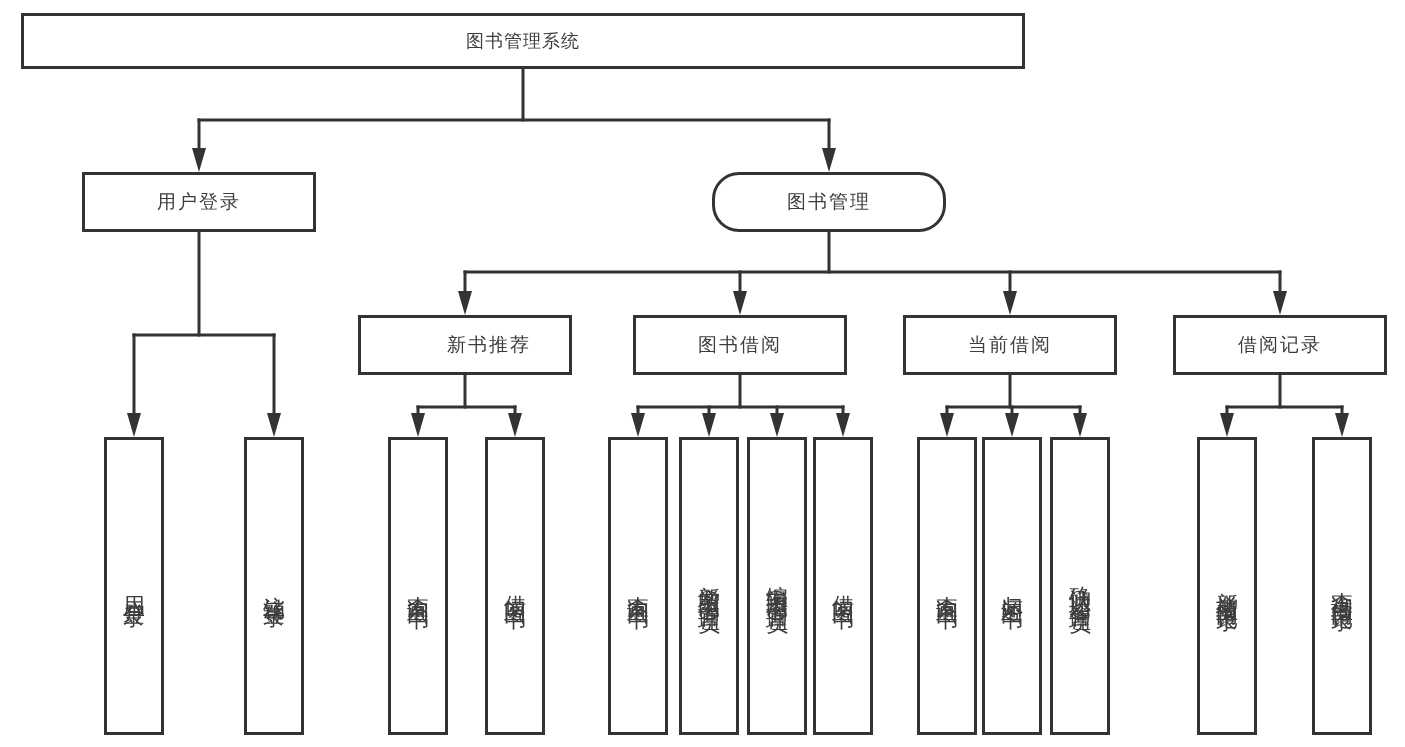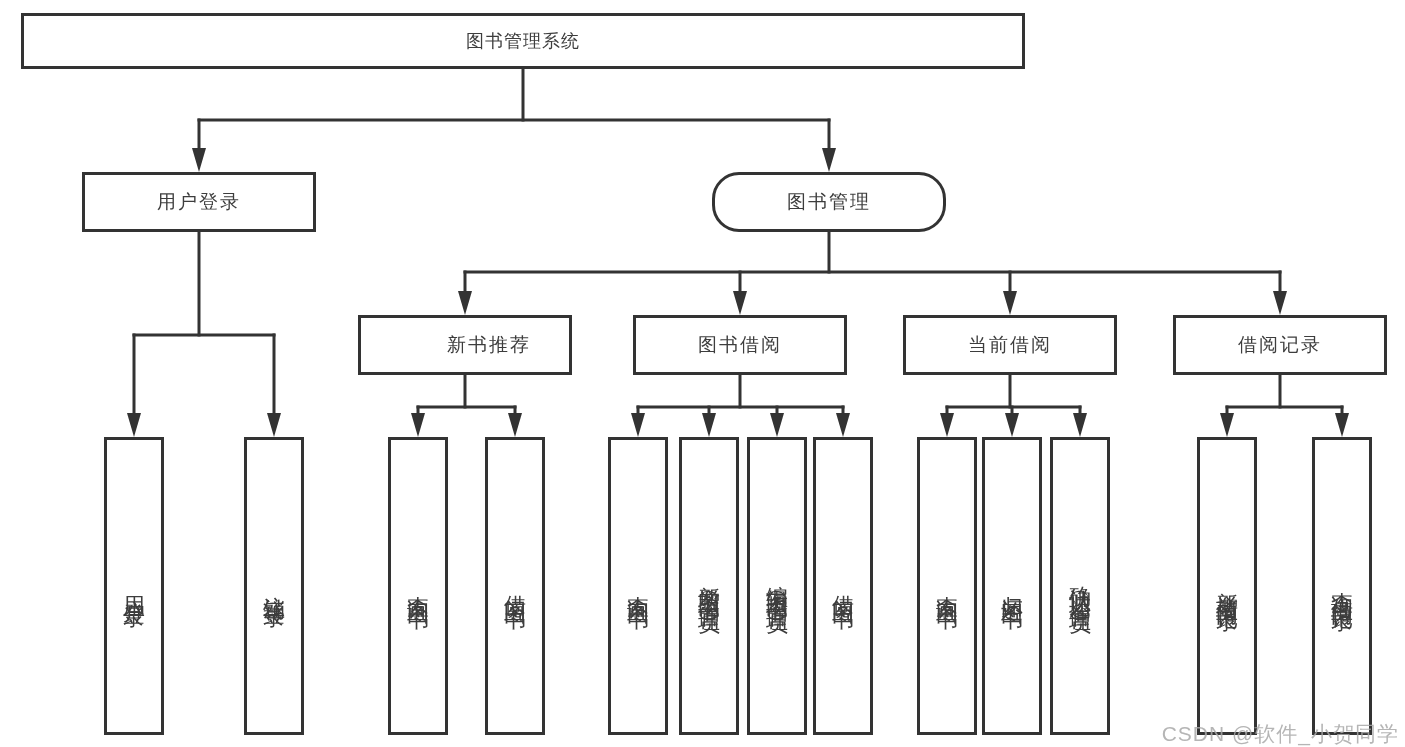--- a/index.html
+++ b/index.html
@@ -136,15 +136,14 @@
   <div class="node node-v" style="left:747px;top:437px;width:60px;height:298px;">编辑图书（管理员）</div>
   <div class="node node-v" style="left:813px;top:437px;width:60px;height:298px;">借阅图书</div>
 
   <div class="node node-v" style="left:917px;top:437px;width:60px;height:298px;">查询图书</div>
   <div class="node node-v" style="left:982px;top:437px;width:60px;height:298px;">归还图书</div>
   <div class="node node-v" style="left:1050px;top:437px;width:60px;height:298px;">确认归还（管理员）</div>
 
   <div class="node node-v" style="left:1197px;top:437px;width:60px;height:298px;">新增借阅记录</div>
   <div class="node node-v" style="left:1312px;top:437px;width:60px;height:298px;">查询借阅记录</div>
 
-  <div class="watermark">CSDN @软件_小贺同学</div>
 
 </div>
 
 </body></html>

